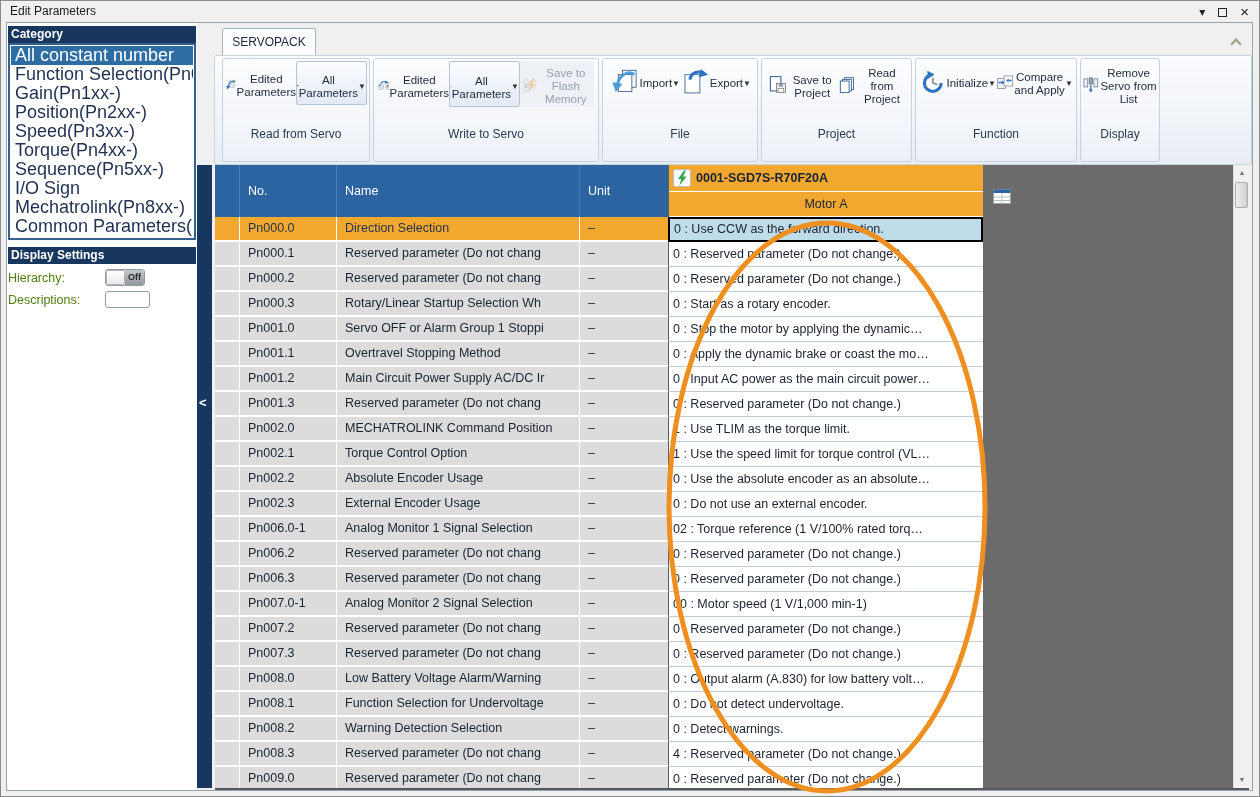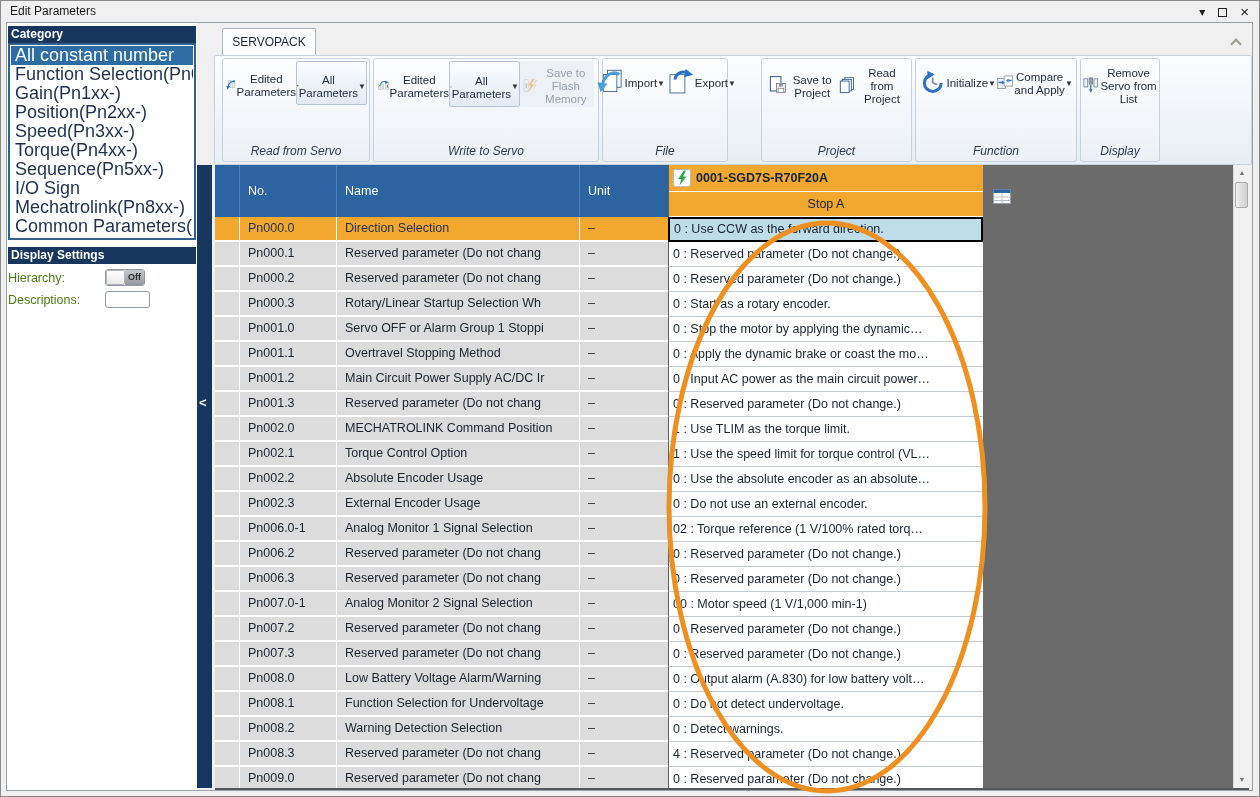--- a/index.html
+++ b/index.html
@@ -34,21 +34,21 @@
   
   .collapse-strip { left:197px; top:165px; width:15px; height:623px; background:#17375E; cursor:pointer; }
   .collapse-strip span { position:absolute; left:2px; top:230px; color:#FFFFFF; font-size:13px; font-weight:700; }
 
   
   .ribbon-tab { left:222px; top:28px; width:94px; height:28px; background:#FCFDFE; border:1px solid #A9B4C2; border-bottom:none; border-radius:2px 2px 0 0; text-align:center; line-height:27px; font-size:12px; color:#1A2536; }
   .ribbon-body { left:214px; top:55px; width:1038px; height:110px; background:linear-gradient(#FBFCFE,#E8EEF5); border:1px solid #C9D2DD; border-radius:2px; }
   .ribbon-collapse { left:1228px; top:35px; width:18px; height:14px; cursor:pointer; }
   .chev-up { position:absolute; left:4px; top:5px; width:8px; height:8px; border-left:2px solid #9C9C86; border-top:2px solid #9C9C86; transform:rotate(45deg); }
   .group { position:absolute; top:58px; height:104px; border:1px solid #C7D1DE; border-radius:3px; background:linear-gradient(#FCFDFE,#EDF1F7); }
-  .glabel { position:absolute; bottom:1px; left:0; right:0; height:16px; text-align:center; font-size:12px; color:#2B3A52;font-style:italic; }
+  .glabel { position:absolute; bottom:18px; left:0; right:0; height:16px; text-align:center; font-size:12px; color:#2B3A52; }
   .btns { display:flex; justify-content:center; padding-top:2px; }
   .rbtn { display:flex; flex-direction:row; align-items:center; padding-top:4px; width:71px; border-radius:2px; cursor:pointer; }
   .rbtn .lbl { font-size:11.5px; line-height:1.15; color:#1F2A3C; text-align:center; margin-top:2px; }
   .rbtn .dd { font-size:8px; color:#333; line-height:8px; margin-top:1px; }
   .rbtn.hl { background:linear-gradient(#FBFDFF,#E2EAF4); border:1px solid #B7C4D6; padding-top:6px; }
   .rbtn.disabled { background:#EDF0F4; cursor:default; }
   .rbtn.disabled .lbl { color:#98A0AC; }
   .rbtn.disabled svg { opacity:.55; }
   .icon36 { width:36px; height:36px; }
 
@@ -209,21 +209,21 @@
         <rect x="11.7" y="13" width="2" height="9" fill="#777"></rect>
         <polygon points="25,3 17,17 22,17 17,31 29,15 23,15 30,3" fill="#E8A24A"></polygon>
         <polygon points="32,6 26,16 30,16 25,27 34,15 29,15 35,6" fill="#EFBE84"></polygon>
       </svg>
       <span class="lbl">Save to Flash Memory</span>
     </div>
   </div>
   <div class="glabel">Write to Servo</div>
 </div>
 
-<div class="group" style="left:602px; width:126px;">
+<div class="group" style="left:602px; width:156px;">
   <div class="btns">
     <div class="rbtn">
       <svg class="icon36" viewBox="0 0 36 36">
         <rect x="16" y="3" width="16" height="20" fill="#FFFFFF" stroke="#305A8C"></rect>
         <rect x="11" y="8" width="16" height="20" fill="#FFFFFF" stroke="#305A8C"></rect>
         <path d="M30 8 C 23 3, 12 8, 10 20" stroke="#4C9ED9" stroke-width="3.4" fill="none"></path>
         <polygon points="4,17 16,19 8,29" fill="#4C9ED9"></polygon>
       </svg>
       <span class="lbl">Import</span>
       <span class="dd">▼</span>
@@ -315,21 +315,21 @@
     <div class="hc h-name">Name</div>
     <div class="hc h-unit">Unit</div>
     <div class="h-servo">
       <div class="servo-id">
         <svg width="18" height="18" viewBox="0 0 18 18">
           <rect x="0.5" y="0.5" width="17" height="17" rx="2" fill="#FFFFFF" stroke="#BDBDBD"></rect>
           <polygon points="11,1.5 5,10 8.2,10 6.5,16.5 13.5,7.5 10,7.5 13,1.5" fill="#2FA84F"></polygon>
         </svg>
         <span>0001-SGD7S-R70F20A</span>
       </div>
-      <div class="servo-axis">Stop A</div>
+      <div class="servo-axis">Motor A</div>
     </div>
   </div>
 
     <div class="trow selected">
       <div class="c c-ind"></div>
       <div class="c c-no">Pn000.0</div>
       <div class="c c-name">Direction Selection</div>
       <div class="c c-unit">–</div>
       <div class="c c-val">0 : Use CCW as the forward direction.</div>
     </div>

